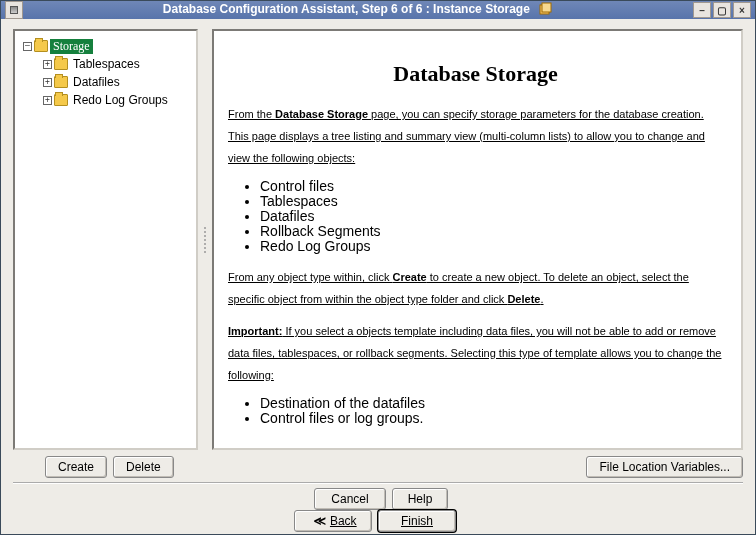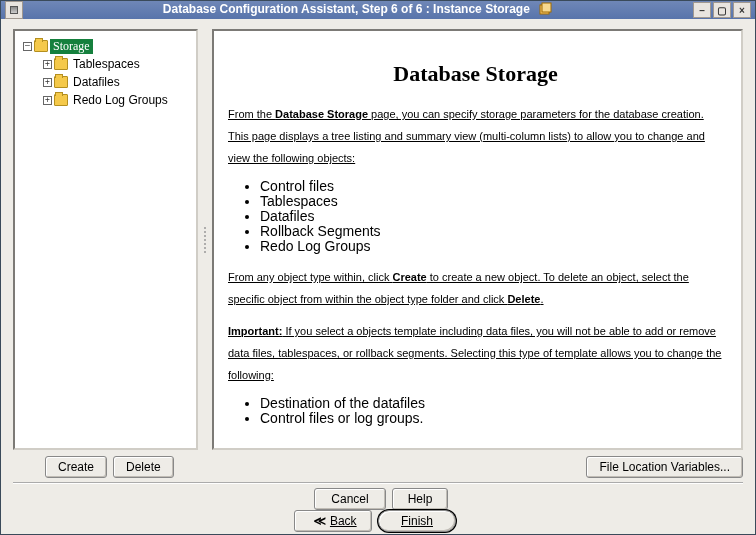--- a/index.html
+++ b/index.html
@@ -98,21 +98,20 @@
     padding:0 12px;
     background:#eeece7;
     border:1px solid #888;
     border-radius:3px;
     box-shadow:inset 1px 1px 0 #fff, inset -1px -1px 0 #c0bcb5;
     cursor:pointer;
   }
   button.std[disabled]{ color:#9a968f; cursor:default;}
   button.default{
     box-shadow:inset 1px 1px 0 #fff, inset -1px -1px 0 #c0bcb5, 0 0 0 1px #000;
-    border-radius:11px;
   }
   button.std .chev { font-family:monospace; font-weight:bold; padding:0 4px;}
   .underline { text-decoration:underline; }
 </style>
 </head>
 <body>
 
 <div class="titlebar">
   <div class="sysmenu">
       <div class="sysmenu-inner"></div>

